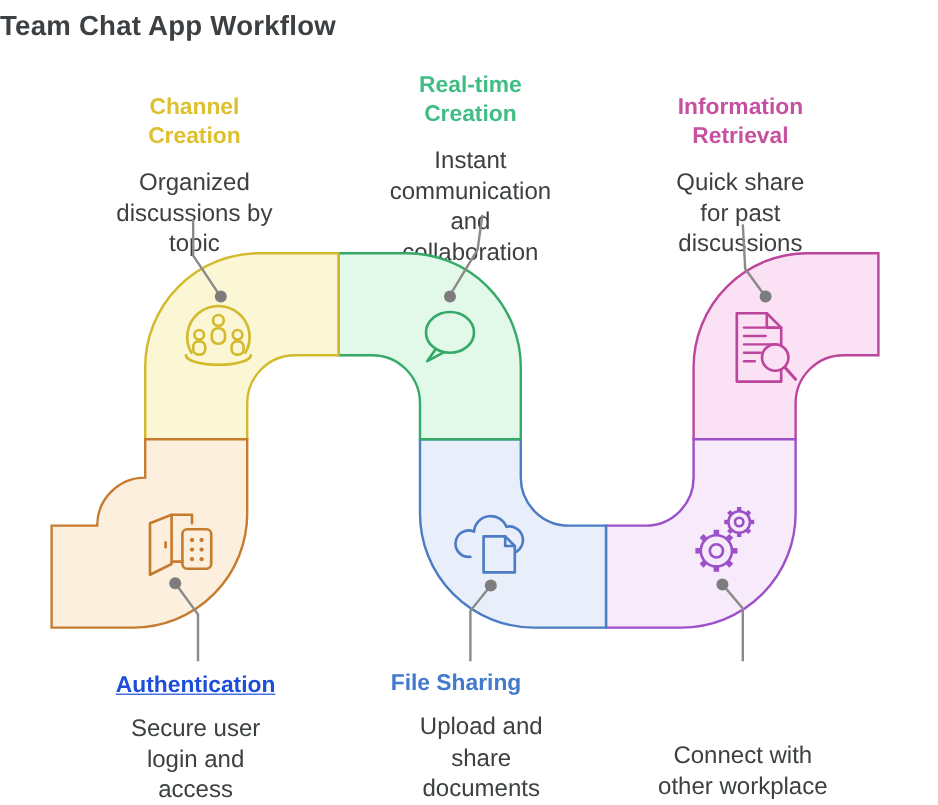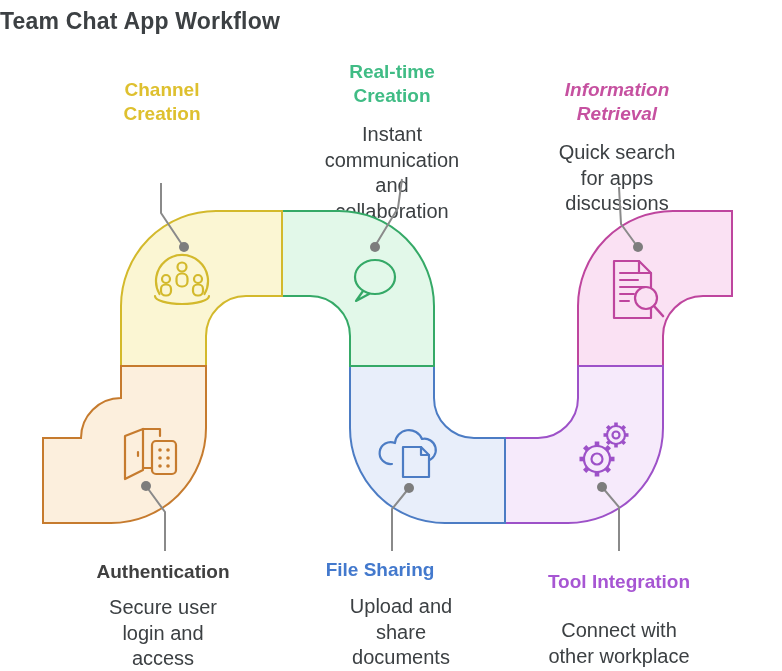--- a/index.html
+++ b/index.html
@@ -16,51 +16,51 @@
     position:absolute;text-align:center;font-size:19px;font-weight:700;line-height:1.25;
   }
   .step-desc{
     position:absolute;text-align:center;font-size:20px;font-weight:400;color:#3c4043;line-height:1.28;
   }
   
   .t-cc{left:112px;top:78px;width:100px;}
   .d-cc{left:89px;top:140px;width:146px;}
   .t-rm{left:332px;top:60px;width:120px;}
   .d-rm{left:324px;top:122px;width:136px;}
-  .t-ir{left:552px;top:78px;width:130px;font-style:italic;}
+  .t-ir{left:552px;top:78px;width:130px;}
   .d-ir{left:557px;top:140px;width:120px;}
   .t-au{left:63px;top:560px;width:200px;}
   .d-au{left:95px;top:595px;width:136px;}
   .t-fs{left:280px;top:558px;width:200px;}
   .d-fs{left:331px;top:594px;width:140px;}
   .t-ti{left:519px;top:570px;width:200px;}
   .d-ti{left:544px;top:618px;width:150px;}
 </style>
 </head>
 <body>
 
 <div id="canvas">
 
   <div class="page-title">Team Chat App Workflow</div>
 
   <div class="step-title t-cc" style="color: rgb(222, 192, 47);">Channel Creation</div>
+  <div class="step-desc d-cc">Organized discussions by topic</div>
 
   <div class="step-title t-rm" style="color: rgb(64, 188, 133);">Real-time Creation</div>
   <div class="step-desc d-rm">Instant communication and collaboration</div>
 
   <div class="step-title t-ir" style="color: rgb(198, 81, 160);">Information Retrieval</div>
-  <div class="step-desc d-ir">Quick search for apps discussions</div>
+  <div class="step-desc d-ir">Quick share for past discussions</div>
 
-  <div class="step-title t-au" style="color: #404040;">Authentication</div>
+  <div class="step-title t-au" style="color: #1d4ed8; text-decoration: underline;">Authentication</div>
   <div class="step-desc d-au">Secure user login and access</div>
 
   <div class="step-title t-fs" style="color: rgb(67, 121, 205);">File Sharing</div>
   <div class="step-desc d-fs">Upload and share documents easily</div>
 
-  <div class="step-title t-ti" style="color: rgb(167, 86, 211);">Tool Integration</div>
   <div class="step-desc d-ti">Connect with other workplace apps</div>
 
   <svg id="diagram-svg" width="782" height="671" viewBox="0 0 782 671">
 
     <path d="M 578,366 L 578,306 A 95,95 0 0 1 673,211 L 732,211 L 732,296 L 703,296 A 40,40 0 0 0 663,336 L 663,366 Z" fill="#fae1f3" stroke="#be459e" stroke-width="2"></path>
     <path d="M 505,438 L 538,438 A 40,40 0 0 0 578,398 L 578,366 L 663,366 L 663,428 A 95,95 0 0 1 568,523 L 505,523 Z" fill="#f6eafb" stroke="#9d51c8" stroke-width="2"></path>
     <path d="M 350,366 L 434,366 L 434,398 A 40,40 0 0 0 474,438 L 505,438 L 505,523 L 445,523 A 95,95 0 0 1 350,428 Z" fill="#e8eefa" stroke="#4c7cc4" stroke-width="2"></path>
     <path d="M 282,211 L 339,211 A 95,95 0 0 1 434,306 L 434,366 L 350,366 L 350,336 A 40,40 0 0 0 310,296 L 282,296 Z" fill="#e2f8e9" stroke="#35a967" stroke-width="2"></path>
     <path d="M 282,211 L 216,211 A 95,95 0 0 0 121,306 L 121,366 L 206,366 L 206,336 A 40,40 0 0 1 246,296 L 282,296 Z" fill="#fbf6d3" stroke="#d3b92c" stroke-width="2"></path>
     <path d="M 121,366 L 206,366 L 206,428 A 95,95 0 0 1 111,523 L 43,523 L 43,438 L 81,438 A 40,40 0 0 1 121,398 Z" fill="#fcefdd" stroke="#c67b2e" stroke-width="2"></path>

